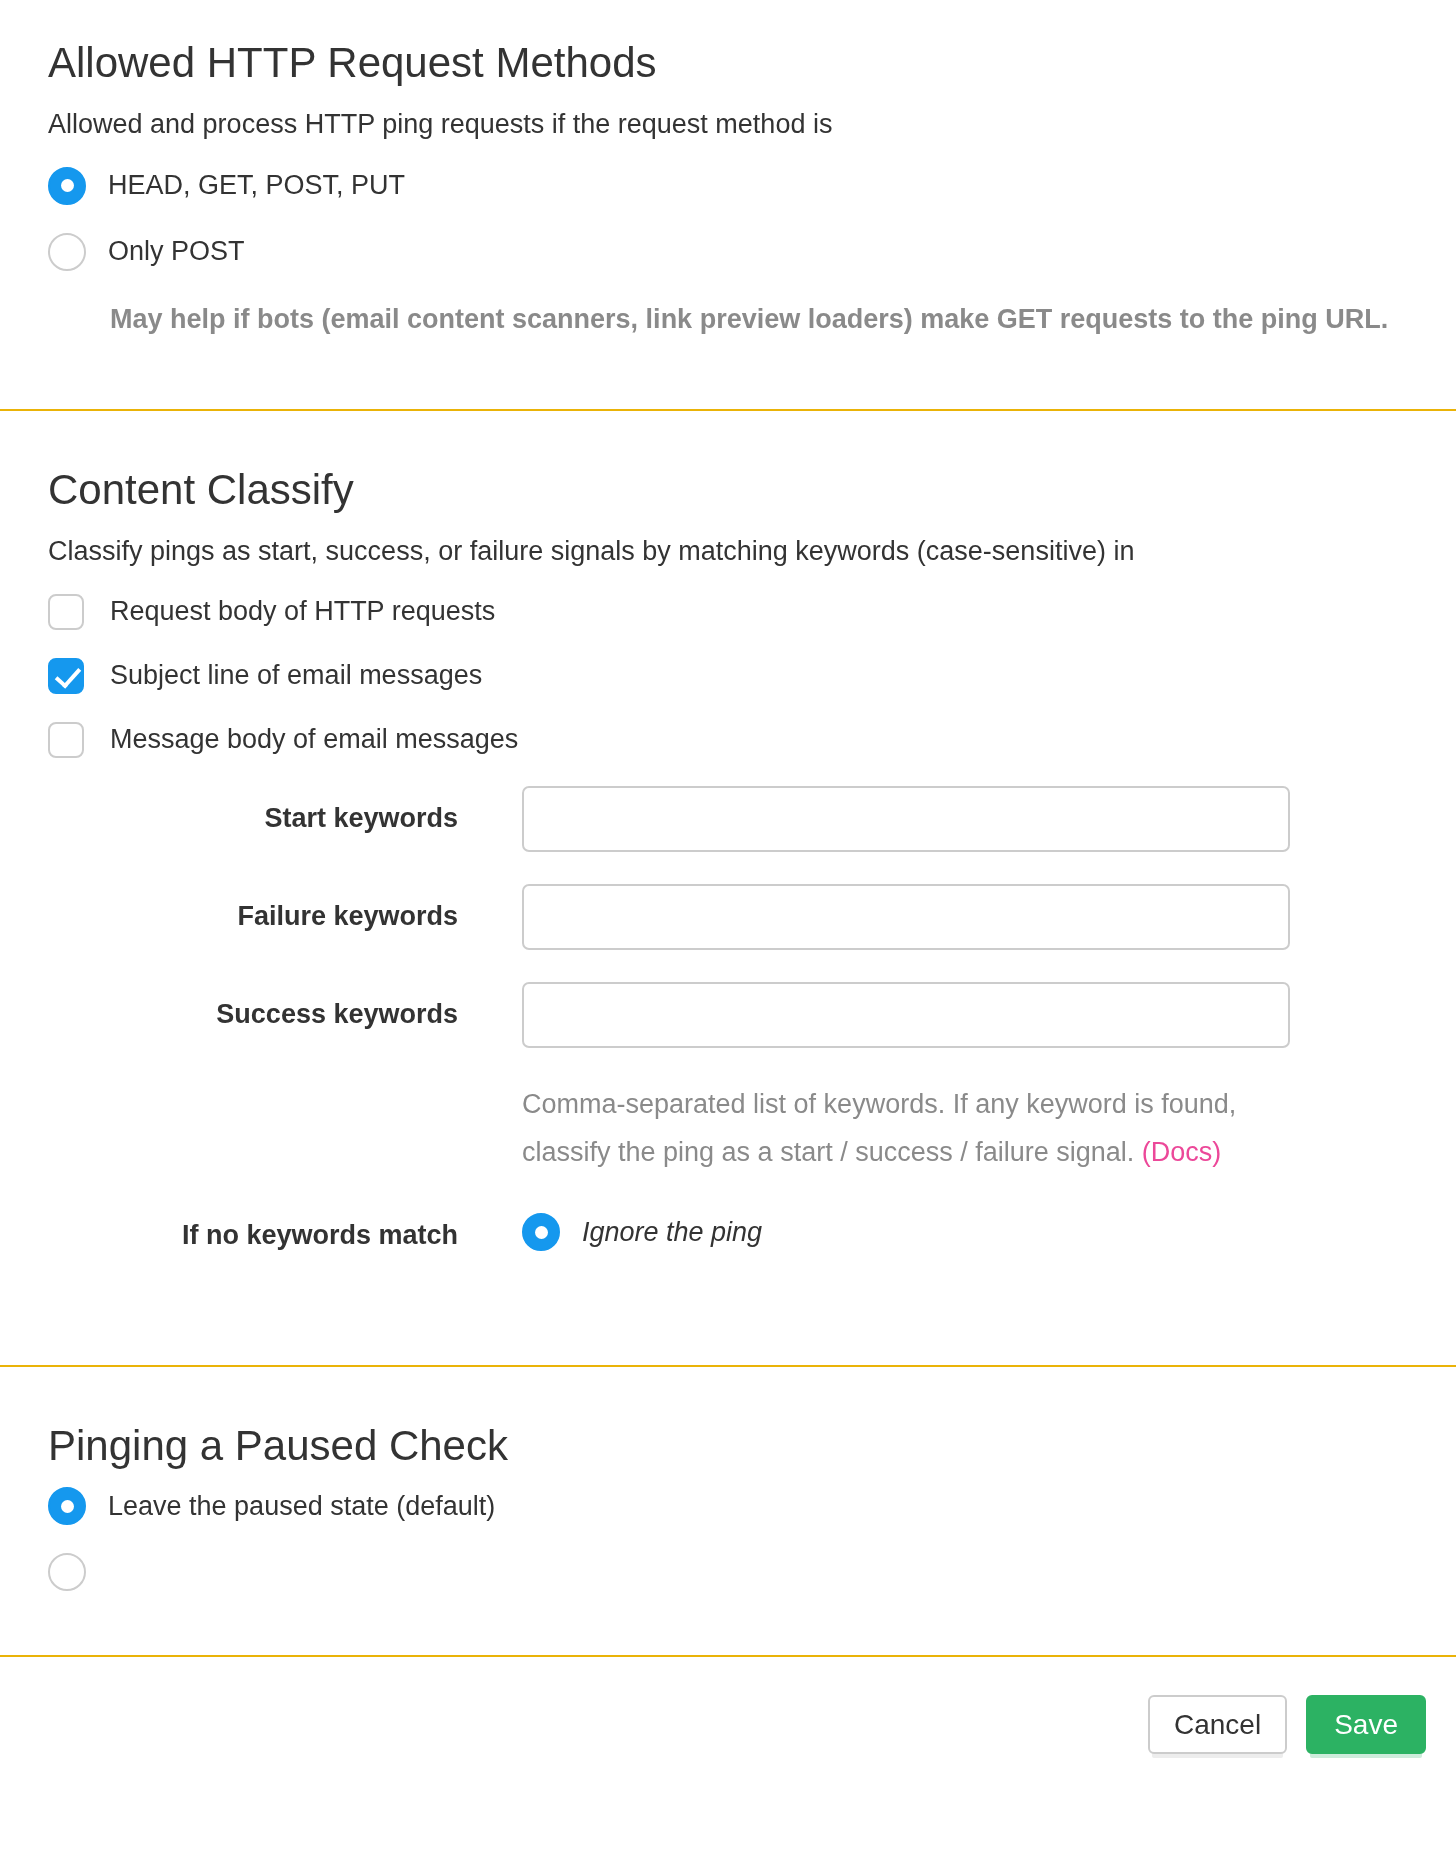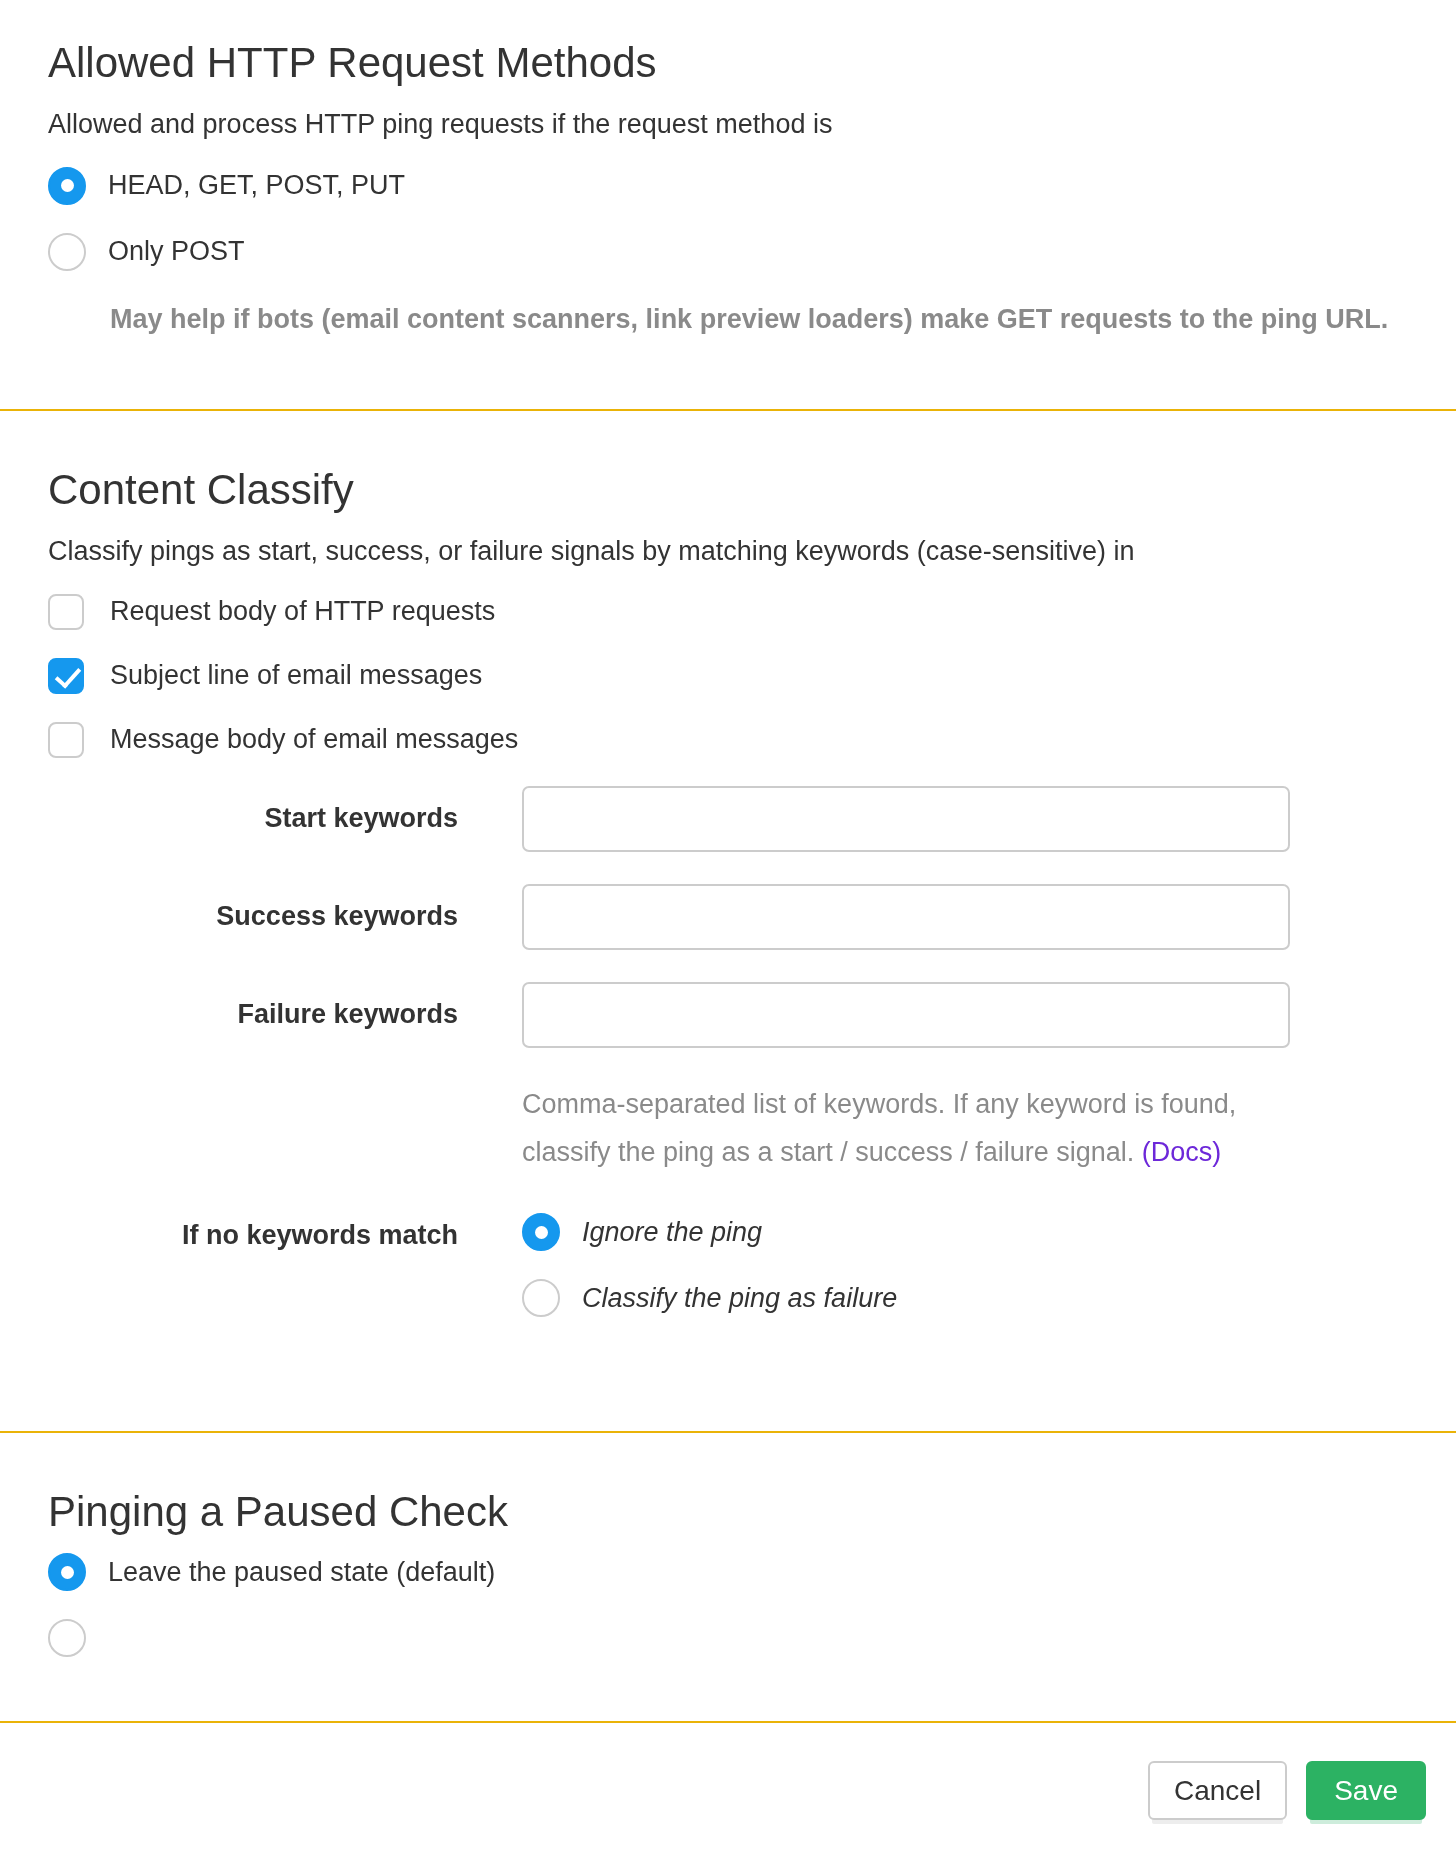--- a/index.html
+++ b/index.html
@@ -53,21 +53,21 @@
   .form-label { width: 410px; flex: none; text-align: right; font-weight: 700; line-height: 1.3; }
   .form-input {
     margin-left: 64px; width: 768px; height: 66px;
     border: 2px solid #ccc; border-radius: 7px;
     font-family: inherit; font-size: 26px; color: #333; padding: 0 16px; background: #fff;
   }
   .form-help {
     margin: 0 0 0 474px; max-width: 748px;
     color: #8a8a8a; line-height: 1.8;
   }
-  .form-help a { color: #6d28d9; text-decoration: none; cursor: pointer; }
+  .form-help a { color: #ec4899; text-decoration: none; cursor: pointer; }
 
   .no-match { display: flex; align-items: flex-start; margin-top: 36px; }
   .no-match .form-label { padding-top: 5px; }
   .no-match .opts-stack { margin-left: 64px; font-style: italic; }
 
   
   .footer { padding: 38px 30px 0 48px; display: flex; justify-content: flex-end; gap: 19px; }
   .btn {
     height: 59px; border-radius: 6px; font-family: inherit; font-size: 28px;
     cursor: pointer; line-height: 1;
@@ -117,39 +117,35 @@
     <span class="ctrl-check"></span>
     <span class="opt-label cb">Message body of email messages</span>
   </div>
 
   <div class="form-area">
     <div class="form-row">
       <span class="form-label">Start keywords</span>
       <input type="text" class="form-input" value="" style="">
     </div>
     <div class="form-row">
-      <span class="form-label">Success keywords</span>
+      <span class="form-label">Failure keywords</span>
       <input type="text" class="form-input" value="" style="">
     </div>
     <div class="form-row">
-      <span class="form-label">Failure keywords</span>
+      <span class="form-label">Success keywords</span>
       <input type="text" class="form-input" value="" style="">
     </div>
     <p class="form-help"><span>Comma-separated list of keywords. If any keyword is found, classify the ping as a start / success / failure signal. </span><a>(Docs)</a></p>
 
     <div class="no-match">
       <span class="form-label">If no keywords match</span>
       <div class="opts-stack">
         <div class="opt">
           <span class="ctrl-radio on"></span>
           <span class="opt-label">Ignore the ping</span>
-        </div>
-        <div class="opt">
-          <span class="ctrl-radio"></span>
-          <span class="opt-label">Classify the ping as failure</span>
         </div>
       </div>
     </div>
   </div>
 </div>
 
 <div class="section" id="sec-paused">
   <h2>Pinging a Paused Check</h2>
 
   <div class="opt">

